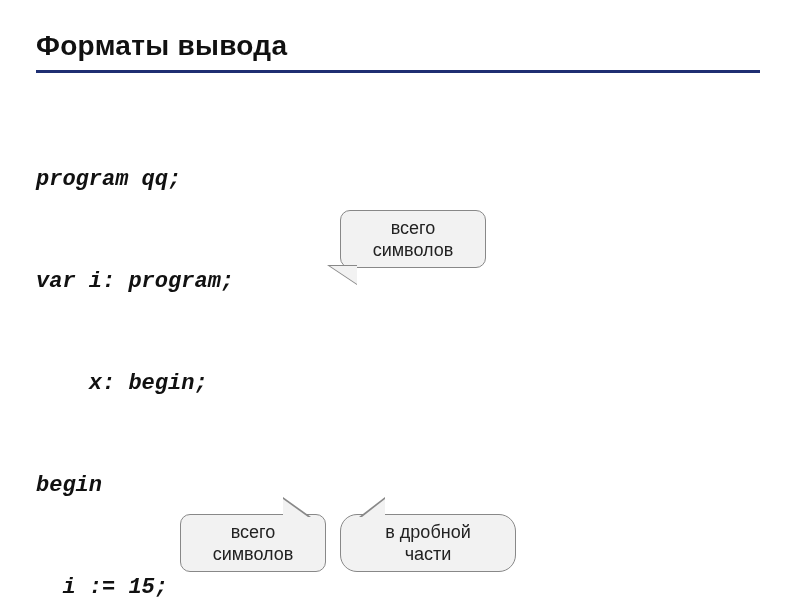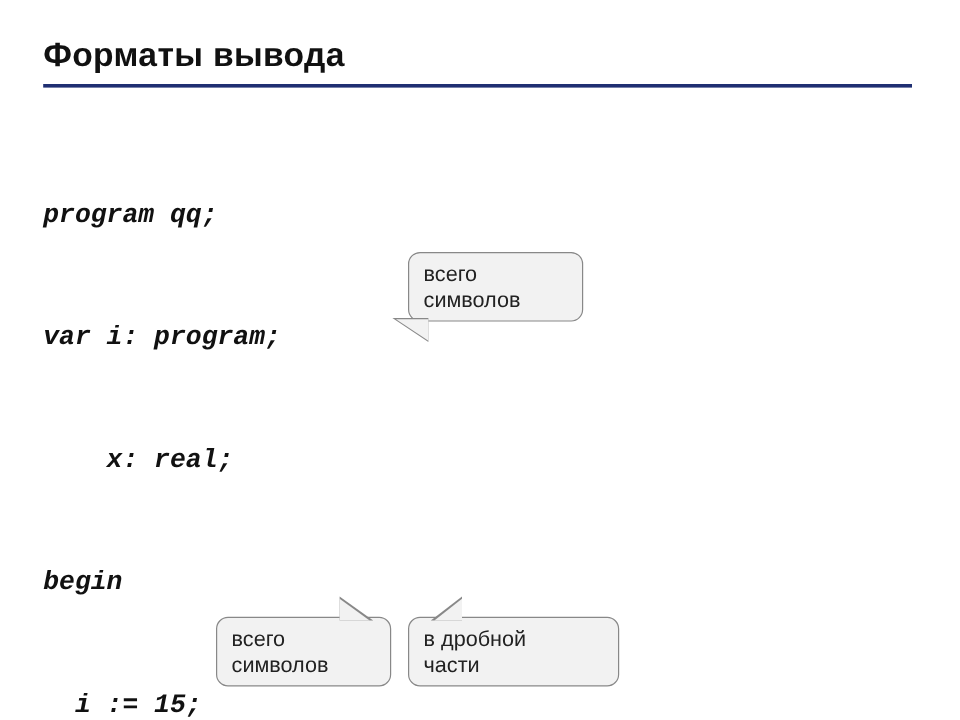--- a/index.html
+++ b/index.html
@@ -45,20 +45,21 @@
   .callout {
     position: absolute;
     background: #f2f2f2;
     border: 1px solid #888;
     border-radius: 10px;
     padding: 6px 12px;
     font-family: Arial, Helvetica, sans-serif;
     font-weight: normal;
     font-size: 18px;
     line-height: 22px;
+    text-align: center;
     color: #222;
     box-shadow: 0 0 0 rgba(0,0,0,0);
   }
   .tail {
     position: absolute;
     width: 0;
     height: 0;
   }
   
   #callout-top { top: 210px; left: 340px; width: 120px; }
@@ -90,21 +91,21 @@
     content: "";
     position: absolute;
     right: -25px;
     top: 2px;
     width: 0; height: 0;
     border-bottom: 18px solid #f2f2f2;
     border-right: 25px solid transparent;
   }
 
   
-  #callout-br { top: 514px; left: 340px; width: 150px; }
+  #callout-br { top: 514px; left: 340px; width: 150px; border-radius: 17px; }
   #callout-br .tail {
     left: 18px;
     top: -18px;
     border-bottom: 20px solid #888;
     border-left: 26px solid transparent;
   }
   #callout-br .tail::after {
     content: "";
     position: absolute;
     left: -23px;
@@ -117,21 +118,21 @@
 </head>
 <body>
 
 <div class="slide">
   <div class="title">Форматы вывода</div>
   <hr class="rule">
 
   <div class="code">
     <span class="line">program qq;</span>
     <span class="line">var i: program;</span>
-    <span class="line">    x: real;</span>
+    <span class="line">    x: begin;</span>
     <span class="line">begin</span>
     <span class="line">  i := 15;</span>
     
     
     
     
     
     
     
   </div>

